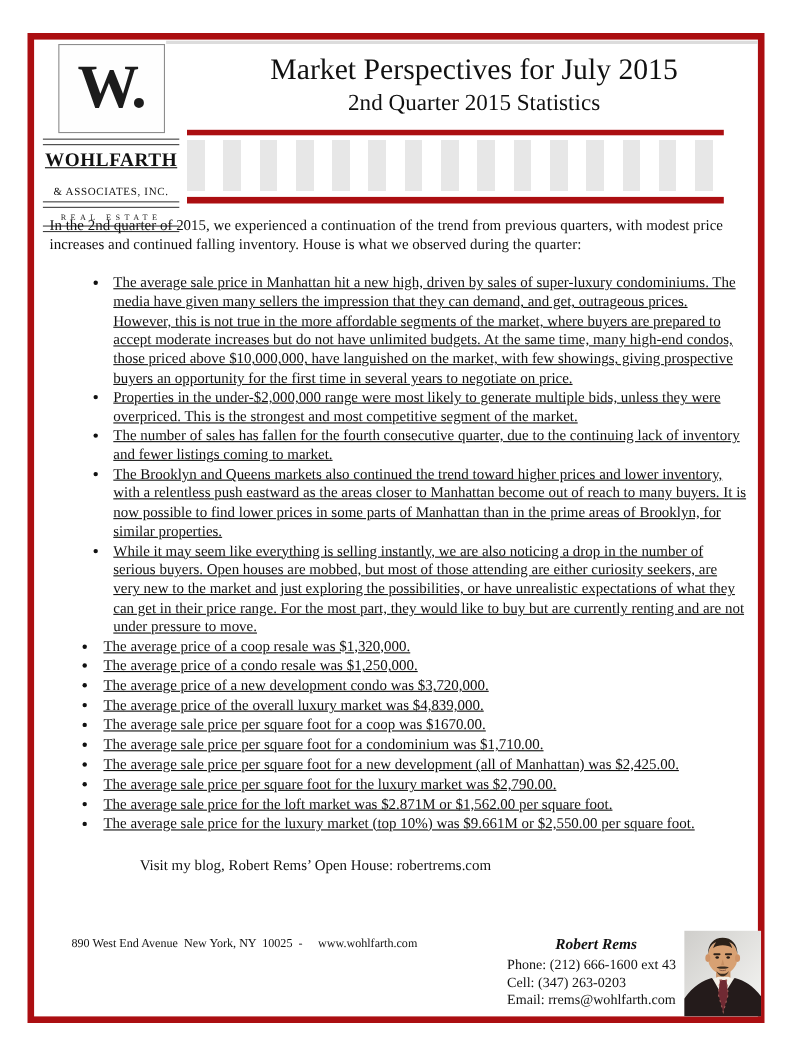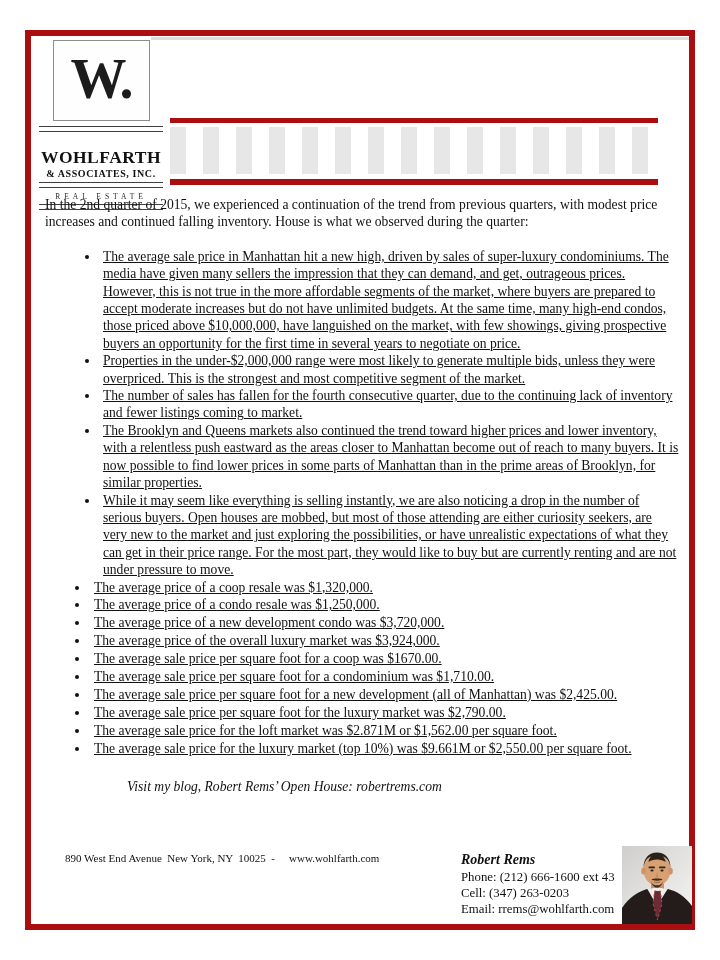--- a/index.html
+++ b/index.html
@@ -25,22 +25,22 @@
     width:95px;height:79px;margin:0 auto;border:1px solid #8d8d8d;background:#fefefe;
     display:flex;align-items:center;justify-content:center;
   }
   .logo-monogram{
     font-size:56px;font-weight:700;line-height:1;letter-spacing:-2px;color:#1c1c1c;
     transform:translateY(-2px);
   }
   .dbl{height:4px;border-top:1px solid #3f3f3f;border-bottom:1px solid #3f3f3f;}
   .dbl.m1{margin-top:5px;}
   .dbl.m2{margin-top:3px;}
-  .logo-name{font-size:17.5px;font-weight:700;letter-spacing:0.5px;margin-top:15px;white-space:nowrap;}
-  .logo-subname{font-size:10px;font-weight:700;letter-spacing:0.6px;margin-top:0px;white-space:nowrap;}
+  .logo-name{font-size:17.5px;font-weight:700;letter-spacing:0.5px;margin-top:3px;white-space:nowrap;text-decoration:underline;}
+  .logo-subname{font-size:10px;font-weight:400;letter-spacing:0.6px;margin-top:13px;white-space:nowrap;}
   .logo-tagline{font-size:7.5px;font-weight:400;letter-spacing:4px;margin-top:4px;color:#2a2a2a;white-space:nowrap;}
   
   .title-block{position:absolute;left:150px;width:500px;top:12px;text-align:center;}
   .title{font-size:27px;font-weight:400;margin:0;line-height:1.15;}
   .subtitle{font-size:21px;font-weight:400;margin:2px 0 0;line-height:1.15;}
   
   .banner{
     position:absolute;left:139px;width:488px;top:82px;height:47px;
     border-top:5px solid var(--red);border-bottom:6px solid var(--red);
     padding:4px 0 5px;
@@ -51,25 +51,25 @@
     position:absolute;left:14px;top:160px;width:634px;
     font-size:13.6px;line-height:17.4px;
   }
   .intro{margin:0;}
   ul{margin:0;list-style:disc outside;}
   .observations{margin-top:17px;padding-left:55px;text-decoration:underline;}
   .observations li{padding-left:3px;}
   .stats-heading{font-weight:700;margin:0 0 0 17px;}
   .stats{padding-left:45px;}
   .stats li{padding-left:4px;margin-bottom:0.5px;text-decoration:underline;}
-  .blog-line{margin:21px 0 0 82px;font-style:italic;}
+  .blog-line{margin:21px 0 0 82px;}
   .link-text{color:inherit;text-decoration:none;cursor:pointer;}
   
   .contact{position:absolute;left:430px;top:816px;width:162px;font-size:12.8px;line-height:16px;}
-  .contact-name{font-weight:700;font-style:italic;font-size:14px;text-align:left;margin-bottom:1px;}
+  .contact-name{font-weight:700;font-style:italic;font-size:14px;text-align:center;margin-bottom:1px;}
   .photo{position:absolute;left:591px;top:810px;width:70px;height:78px;}
   .photo svg{display:block;width:100%;height:100%;}
   .address{position:absolute;left:34px;top:816px;font-size:11px;white-space:pre-wrap;}
 </style>
 </head>
 <body>
 
 <div class="frame">
   <div class="top-shadow"></div>
 
@@ -78,40 +78,44 @@
       <span class="logo-monogram">W.</span>
     </div>
     <div class="dbl m1"></div>
     <div class="logo-name">WOHLFARTH</div>
     <div class="logo-subname">&amp; ASSOCIATES, INC.</div>
     <div class="dbl m2"></div>
     <div class="logo-tagline">REAL ESTATE</div>
     <div class="dbl m2"></div>
   </div>
 
+  <div class="title-block">
+    <h1 class="title">Market Perspectives for July 2015</h1>
+    <h2 class="subtitle">2nd Quarter 2015 Statistics</h2>
+  </div>
 
   <div class="banner"></div>
 
   <div class="content">
     <p class="intro">In the 2nd quarter of 2015, we experienced a continuation of the trend from previous quarters, with modest price increases and continued falling inventory. House is what we observed during the quarter:</p>
 
     <ul class="observations">
       <li>The average sale price in Manhattan hit a new high, driven by sales of super-luxury condominiums. The media have given many sellers the impression that they can demand, and get, outrageous prices. However, this is not true in the more affordable segments of the market, where buyers are prepared to accept moderate increases but do not have unlimited budgets. At the same time, many high-end condos, those priced above $10,000,000, have languished on the market, with few showings, giving prospective buyers an opportunity for the first time in several years to negotiate on price.</li>
       <li>Properties in the under-$2,000,000 range were most likely to generate multiple bids, unless they were overpriced. This is the strongest and most competitive segment of the market.</li>
       <li>The number of sales has fallen for the fourth consecutive quarter, due to the continuing lack of inventory and fewer listings coming to market.</li>
       <li>The Brooklyn and Queens markets also continued the trend toward higher prices and lower inventory, with a relentless push eastward as the areas closer to Manhattan become out of reach to many buyers. It is now possible to find lower prices in some parts of Manhattan than in the prime areas of Brooklyn, for similar properties.</li>
       <li>While it may seem like everything is selling instantly, we are also noticing a drop in the number of serious buyers. Open houses are mobbed, but most of those attending are either curiosity seekers, are very new to the market and just exploring the possibilities, or have unrealistic expectations of what they can get in their price range. For the most part, they would like to buy but are currently renting and are not under pressure to move.</li>
     </ul>
 
 
     <ul class="stats">
       <li>The average price of a coop resale was $1,320,000.</li>
       <li>The average price of a condo resale was $1,250,000.</li>
       <li>The average price of a new development condo was $3,720,000.</li>
-      <li>The average price of the overall luxury market was $3,924,000.</li>
+      <li>The average price of the overall luxury market was $4,839,000.</li>
       <li>The average sale price per square foot for a coop was $1670.00.</li>
       <li>The average sale price per square foot for a condominium was $1,710.00.</li>
       <li>The average sale price per square foot for a new development (all of Manhattan) was $2,425.00.</li>
       <li>The average sale price per square foot for the luxury market was $2,790.00.</li>
       <li>The average sale price for the loft market was $2.871M or $1,562.00 per square foot.</li>
       <li>The average sale price for the luxury market (top 10%) was $9.661M or $2,550.00 per square foot.</li>
     </ul>
 
     <p class="blog-line"><span>Visit my blog, Robert Rems’ Open House: </span><span class="link-text">robertrems.com</span></p>
   </div>

